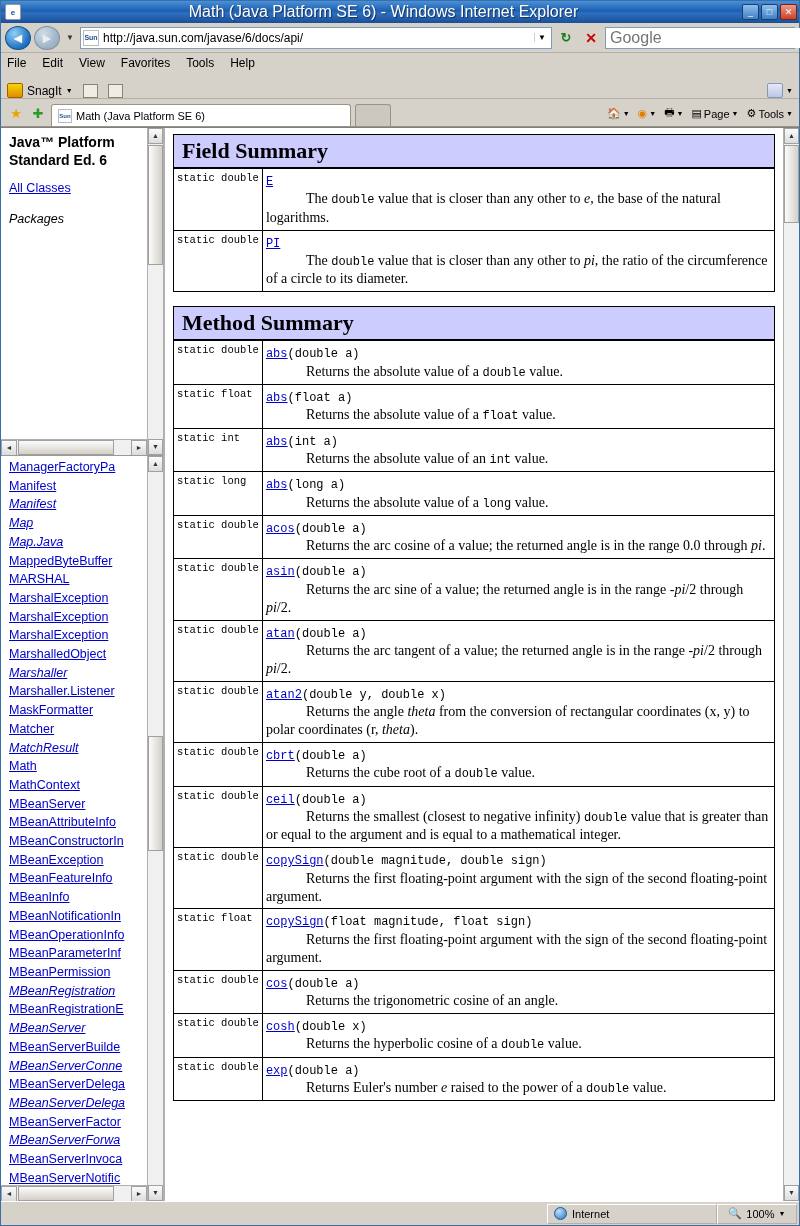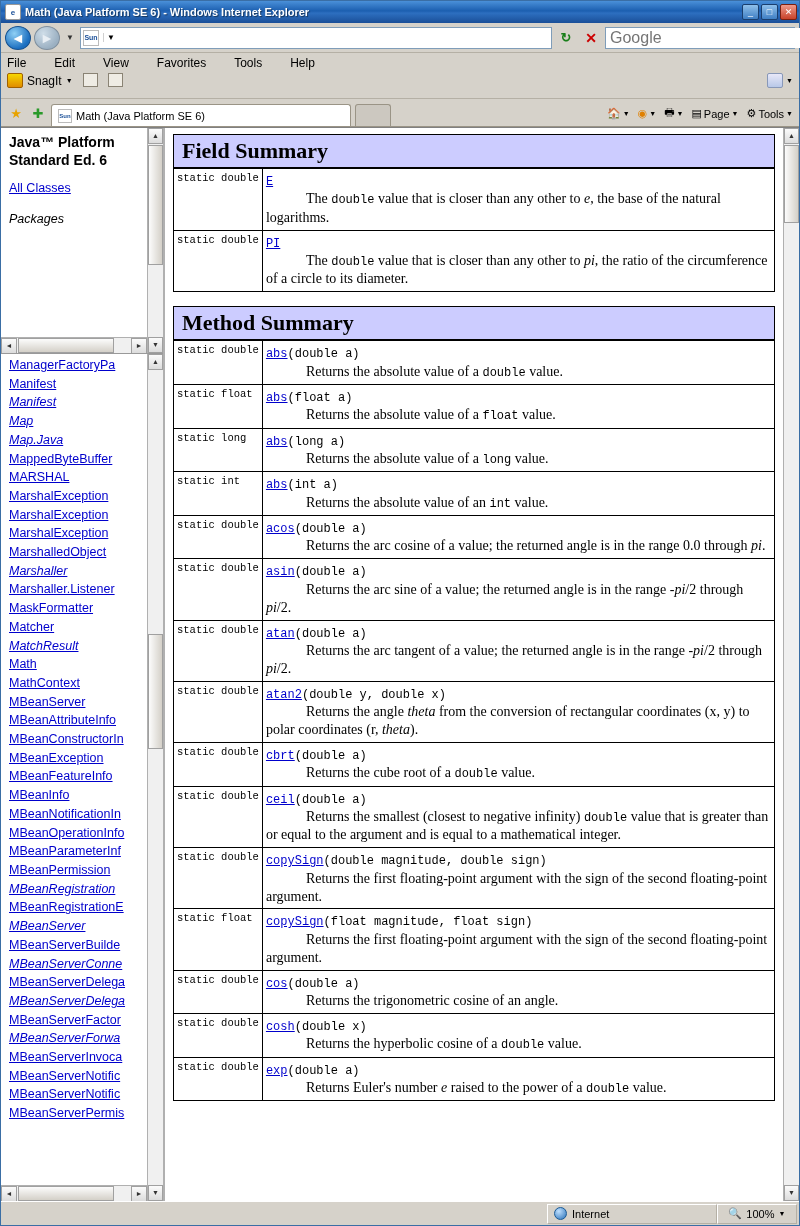--- a/index.html
+++ b/index.html
@@ -26,23 +26,23 @@
     color: #fff;
   }
   .titlebar .tb-icon {
     width: 16px; height: 16px; margin-right: 4px;
     background: #fff; border: 1px solid #999;
     color: #1a4f98; font-size: 8px; font-weight: bold;
     display: flex; align-items: center; justify-content: center;
     border-radius: 2px;
   }
   .titlebar .tb-title {
-    font-size: 11px; font-weight: bold; flex: 1;
+    font-size: 16px; font-weight: normal; flex: 1;
     text-shadow: 1px 1px 1px rgba(0,0,0,.5);
-    white-space: nowrap; overflow: hidden;
+    white-space: nowrap; overflow: hidden; text-align: center;
   }
   .tb-buttons { display: flex; gap: 2px; }
   .tb-btn {
     width: 17px; height: 16px;
     background: linear-gradient(to bottom, #8fc0ea, #3f7fc4);
     border: 1px solid #1a3f6e;
     color: #fff; font-size: 9px; line-height: 14px;
     text-align: center; border-radius: 2px;
   }
   .tb-btn.close {
@@ -93,28 +93,28 @@
   }
   .searchbox input {
     border: 0; outline: 0; flex: 1; font-size: 16px; color: #ec4899;
     font-family: "Liberation Sans", sans-serif;
   }
   .search-go { color: #1c6fc0; font-size: 12px; }
   .search-caret { font-size: 8px; padding: 0 3px; }
   
   .menubar {
     height: 20px; display: flex; align-items: center;
-    padding: 0 6px; gap: 28px;
+    padding: 0 6px; gap: 16px;
     background: #d6d2ca;
     font-size: 12px;
   }
   .menubar span { cursor: default; }
   
   .cmdbar {
-    height: 26px; display: flex; align-items: flex-start;
+    height: 26px; display: flex; align-items: flex-end;
     padding: 0 6px; gap: 10px;
     background: #d6d2ca;
     border-bottom: 1px solid #b5b0a5;
     font-size: 12px;
   }
   .snagit-ico {
     width: 16px; height: 15px; background: linear-gradient(#f7d600,#e08c00);
     border: 1px solid #a06000; border-radius: 2px; display:inline-block;
   }
   .cmd-item { display: flex; align-items: center; gap: 4px; }
@@ -154,21 +154,21 @@
     border-top: 1px solid #808080;
     overflow: hidden;
   }
   
   .leftcol {
     width: 164px; display: flex; flex-direction: column;
     border-right: 2px solid #b0b0b0;
     background: #fff;
   }
   .frame-top {
-    height: 226px; position: relative; overflow: hidden;
+    height: 328px; position: relative; overflow: hidden;
     border-bottom: 1px solid #999;
     padding: 6px 8px;
   }
   .frame-bottom {
     flex: 1; position: relative; overflow: hidden;
     padding: 2px 8px 0 8px;
   }
   .jtitle { font-size: 14px; font-weight: bold; color: #000; line-height: 1.25; margin-bottom: 10px;}
   .pkg-link, .cls-link {
     display: block; color: #00c; text-decoration: underline;
@@ -268,20 +268,21 @@
       <div class="tb-btn close">✕</div>
     </div>
   </div>
 
   <div class="addressbar">
     <div class="navbtn back">◄</div>
     <div class="navbtn fwd">►</div>
     <div class="navdrop">▼</div>
     <div class="urlbox">
       <div class="fav">Sun</div>
+      <div class="urltext">http://java.sun.com/javase/6/docs/api/</div>
       <div class="caret">▼</div>
     </div>
     <div class="iconbtn refresh">↻</div>
     <div class="iconbtn stopx">✕</div>
     <div class="searchbox">
       <input placeholder="Google" style="">
       <span class="search-go">🔍</span>
       <span class="search-caret">▼</span>
     </div>
   </div>
@@ -458,26 +459,26 @@
           <tbody>
               <tr>
                 <td class="modcol">static double</td>
                 <td class="desccol"><a class="mlink">abs</a><span class="mono">(double a)</span><span class="desc">Returns the absolute value of a <span class="mono">double</span> value.</span></td>
               </tr>
               <tr>
                 <td class="modcol">static float</td>
                 <td class="desccol"><a class="mlink">abs</a><span class="mono">(float a)</span><span class="desc">Returns the absolute value of a <span class="mono">float</span> value.</span></td>
               </tr>
               <tr>
+                <td class="modcol">static int</td>
+                <td class="desccol"><a class="mlink">abs</a><span class="mono">(int a)</span><span class="desc">Returns the absolute value of an <span class="mono">int</span> value.</span></td>
+              </tr>
+              <tr>
                 <td class="modcol">static long</td>
                 <td class="desccol"><a class="mlink">abs</a><span class="mono">(long a)</span><span class="desc">Returns the absolute value of a <span class="mono">long</span> value.</span></td>
-              </tr>
-              <tr>
-                <td class="modcol">static int</td>
-                <td class="desccol"><a class="mlink">abs</a><span class="mono">(int a)</span><span class="desc">Returns the absolute value of an <span class="mono">int</span> value.</span></td>
               </tr>
               <tr>
                 <td class="modcol">static double</td>
                 <td class="desccol"><a class="mlink">acos</a><span class="mono">(double a)</span><span class="desc">Returns the arc cosine of a value; the returned angle is in the range 0.0 through <em>pi</em>.</span></td>
               </tr>
               <tr>
                 <td class="modcol">static double</td>
                 <td class="desccol"><a class="mlink">asin</a><span class="mono">(double a)</span><span class="desc">Returns the arc sine of a value; the returned angle is in the range <em>-pi</em>/2 through <em>pi</em>/2.</span></td>
               </tr>
               <tr>

